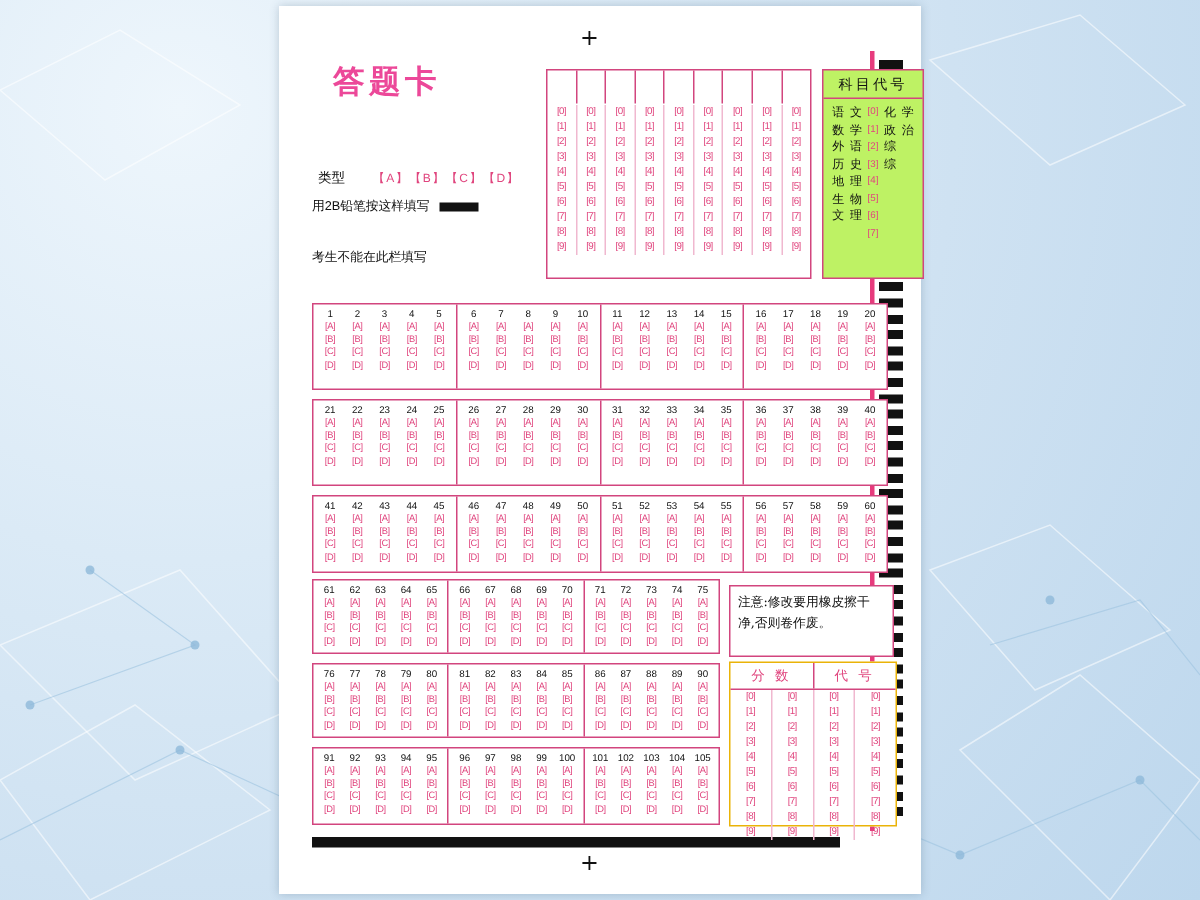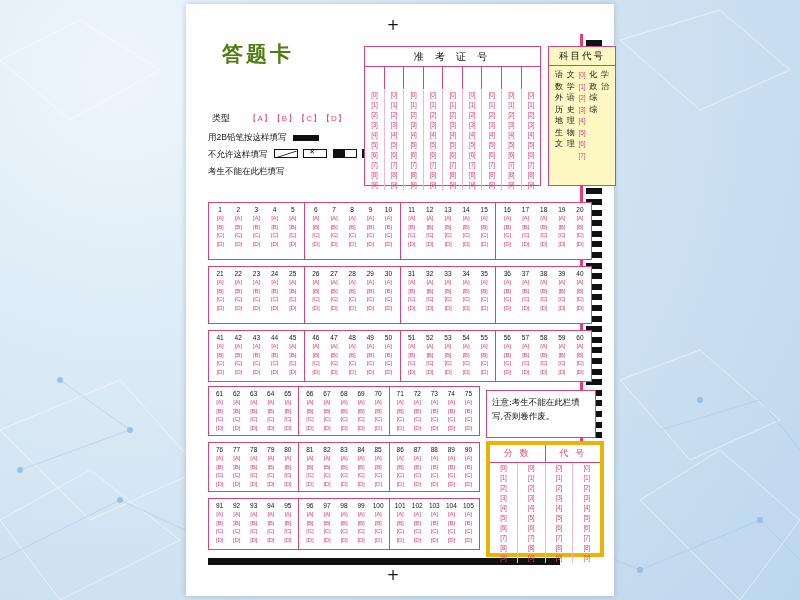--- a/index.html
+++ b/index.html
@@ -29,21 +29,21 @@
 
   
   .track{position:absolute;right:12px;top:36px;width:16px;height:510px;}
   .track .bar{position:absolute;right:0;width:16px;height:6px;background:#111;}
   .pinkline{position:absolute;right:31px;top:30px;width:3px;height:520px;background:#e73b7d;}
   .topbar{position:absolute;left:22px;top:554px;width:352px;height:7px;background:#111;}
 
   
   .title{
     position:absolute;left:36px;top:36px;width:120px;
-    font-family:"DejaVu Serif", serif;font-weight:bold;font-size:21px;letter-spacing:3px;color:#4d7c0f;
+    font-family:"DejaVu Serif", serif;font-weight:bold;font-size:21px;letter-spacing:3px;color:#ec4899;
   }
   .name-box{
     position:absolute;left:26px;top:60px;width:130px;height:40px;border:1px solid #111;
     font-size:11px;color:#111;padding:4px 0 0 6px;box-sizing:border-box;
   }
   .type-row{position:absolute;left:26px;top:108px;width:160px;font-size:9px;color:#111;}
   .type-row .lbl{display:inline-block;width:34px;}
   .type-opts{display:inline-block;color:#e0457e;letter-spacing:1px;font-size:8px;}
   .note{position:absolute;left:22px;font-size:8.5px;color:#111;white-space:nowrap;}
   .note1{top:128px;}
@@ -71,21 +71,21 @@
   .exam-cols .c:last-child{border-right:none;}
   .exam-digits{display:flex;padding:1px 0 0;}
   .exam-digits .col{flex:1;border-right:1px solid #f0b8cf;}
   .exam-digits .col:last-child{border-right:none;}
   .bub{
     font-size:6.5px;color:#e0457e;text-align:center;line-height:10px;font-family:"Liberation Sans",sans-serif;
     letter-spacing:-0.4px;
   }
 
   
-  .subj-box{position:absolute;left:362px;top:42px;width:66px;height:138px;border:1px solid #d2457e;background:#fef9c3;}
+  .subj-box{position:absolute;left:362px;top:42px;width:66px;height:138px;border:1px solid #d2457e;background:#bef264;}
   .subj-title{text-align:center;font-family:"DejaVu Serif",serif;font-size:9.5px;color:#111;letter-spacing:2px;padding:3px 0 2px;border-bottom:1px solid #d2457e;}
   .subj-body{display:flex;justify-content:space-around;padding:3px 4px 0;}
   .subj-col{font-size:8px;color:#111;line-height:11.5px;font-family:"DejaVu Serif",serif;text-align:center;}
   .subj-bubcol{font-size:6.5px;color:#e0457e;line-height:11.5px;text-align:center;}
 
   
   .ansblock{position:absolute;border:1px solid #d2457e;background:#fff;box-sizing:border-box;}
   .groups{display:flex;height:100%;}
   .group{flex:1;border-right:1px solid #d2457e;padding:3px 2px 2px;box-sizing:border-box;}
   .group:last-child{border-right:none;}
@@ -94,21 +94,21 @@
   .optrow{display:flex;justify-content:space-around;font-size:6.2px;color:#e0457e;line-height:8.6px;letter-spacing:-0.3px;}
   .optrow span{flex:1;text-align:center;}
 
   
   .notice{
     position:absolute;left:300px;top:386px;width:110px;height:48px;border:1px solid #d2457e;background:#fff;
     font-size:8.5px;color:#111;line-height:14px;padding:4px 5px;box-sizing:border-box;
     font-family:"DejaVu Serif",serif;
   }
   
-  .score{position:absolute;left:300px;top:437px;width:110px;height:108px;border:4px solid #eab308;background:#fff;}
+  .score{position:absolute;left:300px;top:437px;width:110px;height:108px;border:1px solid #eab308;background:#fff;}
   .score-head{display:flex;border-bottom:1px solid #d2457e;}
   .score-head div{flex:1;text-align:center;font-size:9px;color:#e0457e;padding:2px 0;font-family:"DejaVu Serif",serif;letter-spacing:2px;}
   .score-head div:first-child{border-right:1px solid #d2457e;}
   .score-body{display:flex;}
   .score-body .col{flex:1;border-right:1px solid #f0b8cf;}
   .score-body .col:last-child{border-right:none;}
 </style>
 </head>
 <body>
 
@@ -207,36 +207,26 @@
   <div class="type-row">
     <span class="lbl">类型</span>
     <span class="type-opts">【A】【B】【C】【D】</span>
   </div>
 
   <div class="note note1">
     <span>用2B铅笔按这样填写</span>
     <span class="blackmark"></span>
   </div>
 
-  <div class="note note2">
-    <span>不允许这样填写</span>
-    <span class="wrongmarks">
-      <span class="wm-slash"></span>
-      <span class="wm-cross"></span>
-      <span class="wm-half"></span>
-      <span class="wm-full"></span>
-    </span>
-  </div>
 
   <div class="note note3">
     <span>考生不能在此栏填写</span>
   </div>
 
   <div class="exam-box">
-    <div class="exam-title">准 考 证 号</div>
     <div class="exam-cols" id="exam-write-cells">
         <div class="c"></div>
         <div class="c"></div>
         <div class="c"></div>
         <div class="c"></div>
         <div class="c"></div>
         <div class="c"></div>
         <div class="c"></div>
         <div class="c"></div>
         <div class="c"></div>
@@ -1196,21 +1186,21 @@
               <span>[D]</span>
               <span>[D]</span>
               <span>[D]</span>
               <span>[D]</span>
             </div>
           </div>
         </div>
       </div>
     </div>
 
-  <div class="notice">注意:考生不能在此栏填写,否则卷作废。</div>
+  <div class="notice">注意:修改要用橡皮擦干净,否则卷作废。</div>
 
   <div class="score">
     <div class="score-head">
       <div>分 数</div>
       <div>代 号</div>
     </div>
     <div class="score-body" id="score-body">
         <div class="col">
           <div class="bub">[0]</div>
           <div class="bub">[1]</div>

